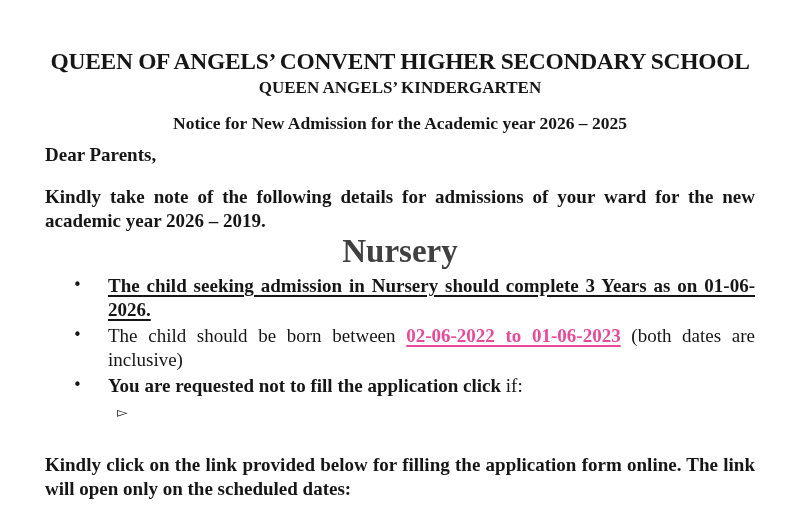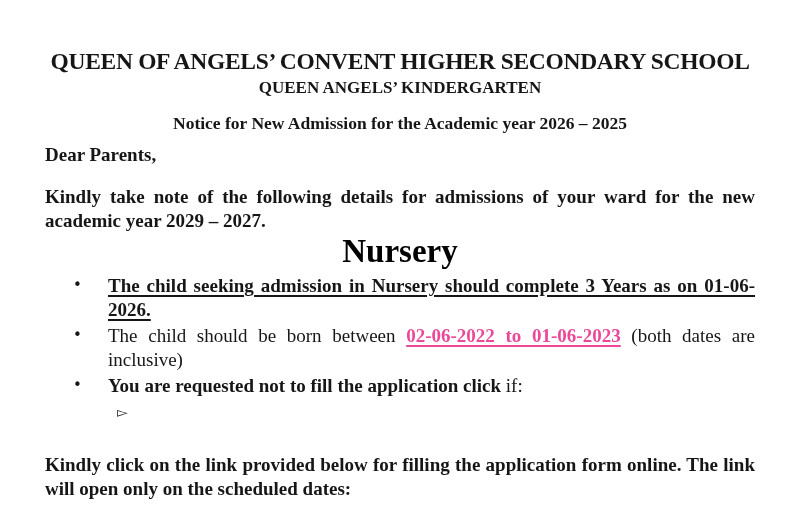--- a/index.html
+++ b/index.html
@@ -123,23 +123,23 @@
 
   <div class="school-name">QUEEN OF ANGELS’ CONVENT HIGHER SECONDARY SCHOOL</div>
 
   <div class="kg-name">QUEEN ANGELS’ KINDERGARTEN</div>
 
   <div class="notice-title">Notice for New Admission for the Academic year 2026 – 2025</div>
 
   <div class="salutation">Dear Parents,</div>
 
 
-  <p class="intro">Kindly take note of the following details for admissions of your ward for the new academic year 2029 – 2027.</p>
+  <p class="intro">Kindly take note of the following details for admissions of your ward for the new academic year 2026 – 2019.</p>
 
-  <div class="section-heading" id="nursery-heading" style="color: #000000;">Nursery</div>
+  <div class="section-heading" id="nursery-heading" style="color: #404040;">Nursery</div>
 
   <div class="bullet-list">
 
     <div class="li">
       <span class="marker">•</span>
       <div class="li-text">
         <span class="bold underline">The child seeking admission in Nursery should complete 3 Years as on 01-06-2026.</span>
       </div>
     </div>
 

